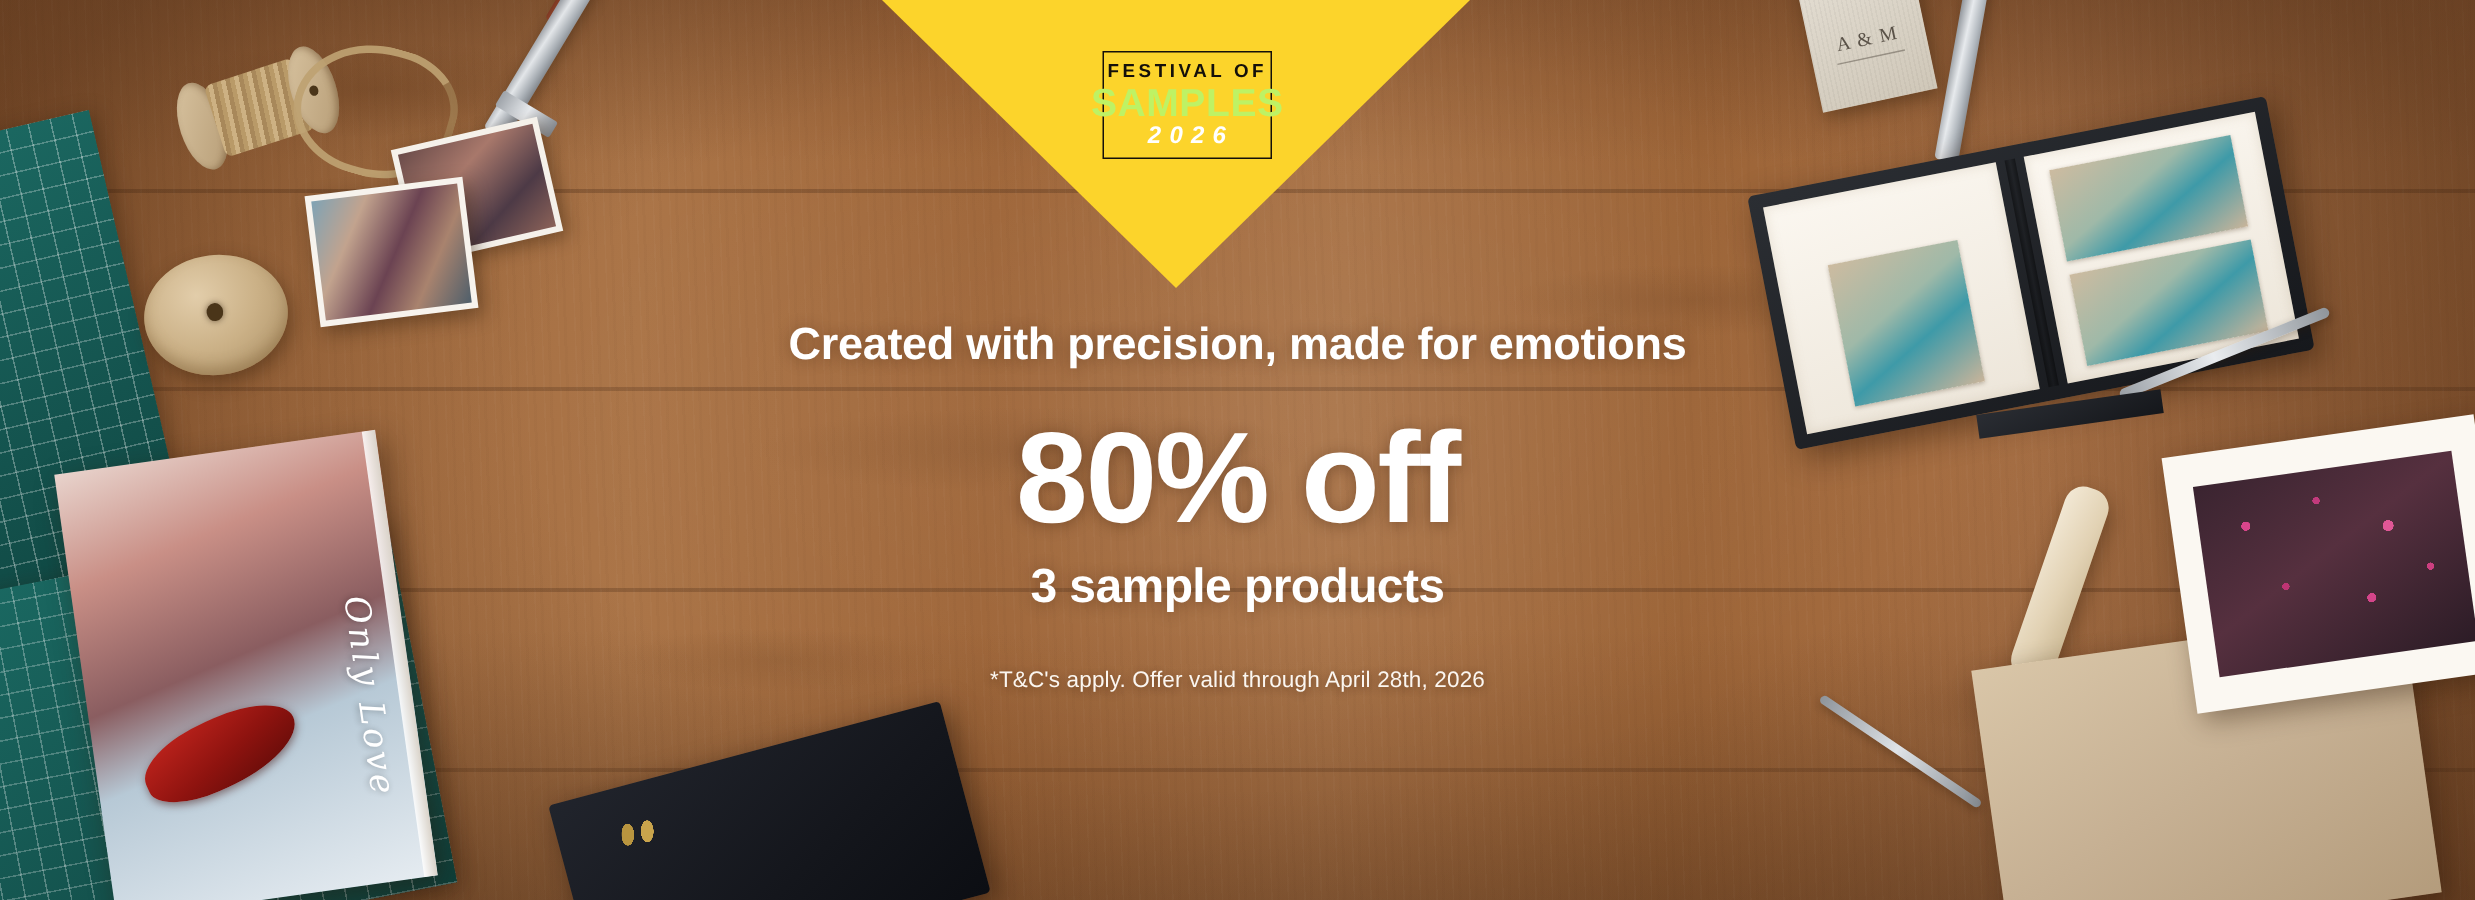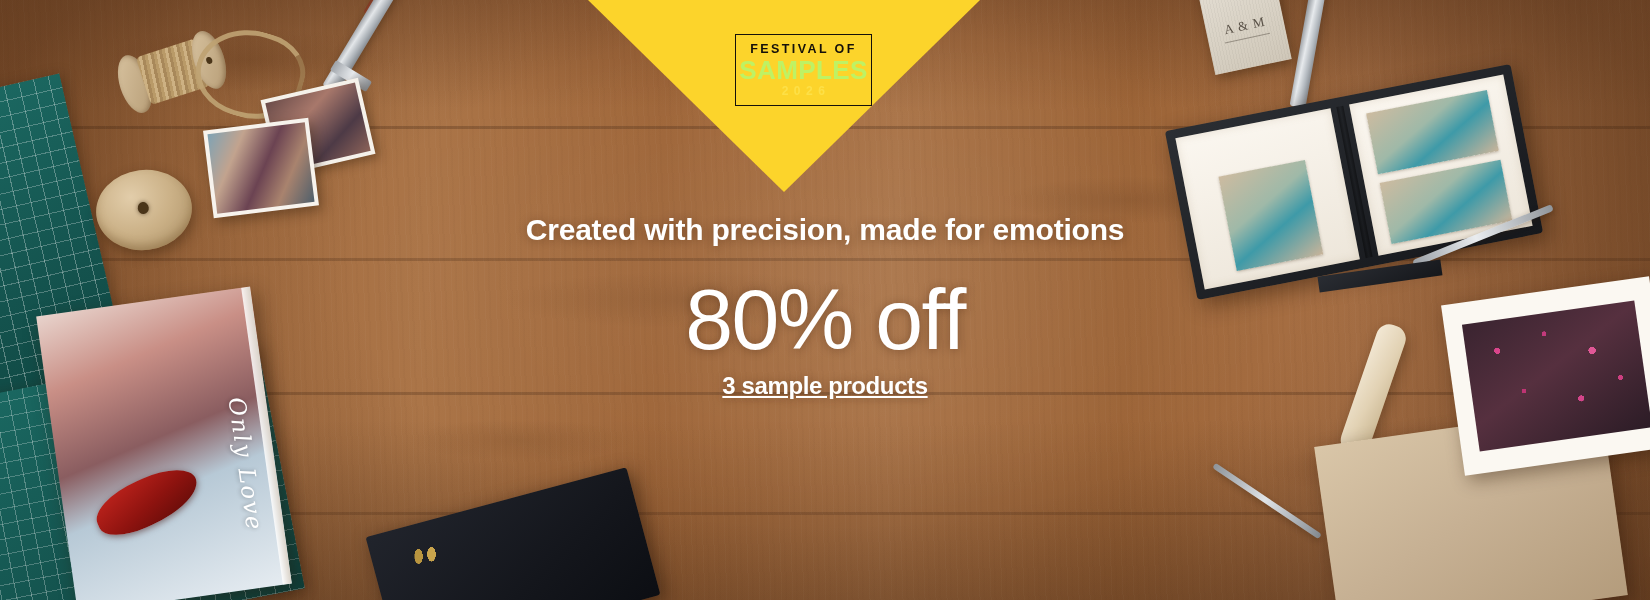--- a/index.html
+++ b/index.html
@@ -74,70 +74,69 @@
     position:absolute;
     left:588px; top:0;
     width:392px; height:192px;
     background:#FCD42B;
     clip-path:polygon(0 0, 100% 0, 50% 100%);
     z-index:20;
   }
   .logo-box {
     position:absolute;
     left:735px; top:34px;
-    width:137px; height:72px;
+    width:113px; height:72px;
     border:1.4px solid #14100A;
     z-index:21;
     display:flex; flex-direction:column;
     align-items:center; justify-content:center;
     gap:1px;
   }
   .logo-line1 {
     font-size:12.5px; font-weight:700;
     letter-spacing:2.4px; color:#14100A;
     line-height:1;
   }
   .logo-line2 {
     font-size:26px; font-weight:900;
     letter-spacing:0.4px; color:#bef264;
     line-height:1.05;
   }
   .logo-line3 {
-    font-size:12px; font-weight:700;
-    letter-spacing:5.5px; color:#fde047;
-    line-height:1; padding-left:5px;
+    font-size:16px; font-weight:700;
+    letter-spacing:5.5px; color:#ffffff;
+    line-height:1; padding-left:5px;font-style:italic;
   }
 
   
   .copy {
     position:absolute;
     left:0; right:0; top:196px;
     z-index:30;
     text-align:center;
     color:#FFFFFF;
     text-shadow:0 1px 10px rgba(60,30,10,0.38);
     margin-top:16px;
   }
   .tagline {
     font-size:30px; font-weight:600;
     letter-spacing:-0.2px;
     line-height:1.2;
   }
   .headline {
     margin-top:28px;
-    font-size:86px; font-weight:400;
+    font-size:86px; font-weight:700;
     letter-spacing:-1.5px;
     line-height:1;
   }
   .subheadline {
     margin-top:10px;
-    font-size:24px; font-weight:800;
+    font-size:32px; font-weight:800;
     letter-spacing:-0.4px;
     line-height:1.15;
-    text-decoration:underline;
   }
   .code-line {
     margin-top:32px;
     font-size:27px; font-weight:400;
     letter-spacing:0.1px;
   }
   .code-line b { font-weight:800; }
   .fineprint {
     margin-top:36px;
     font-size:15px; font-weight:400;
@@ -523,15 +522,16 @@
   <div class="logo-box">
     <div class="logo-line1">FESTIVAL OF</div>
     <div class="logo-line2">SAMPLES</div>
     <div class="logo-line3">2026</div>
   </div>
 
   <div class="copy">
     <div class="tagline">Created with precision, made for emotions</div>
     <div class="headline">80% off</div>
     <div class="subheadline">3 sample products</div>
+    <div class="fineprint">*T&amp;C's apply. Offer valid through April 28th, 2026</div>
   </div>
 
 </div>
 
 </body></html>

